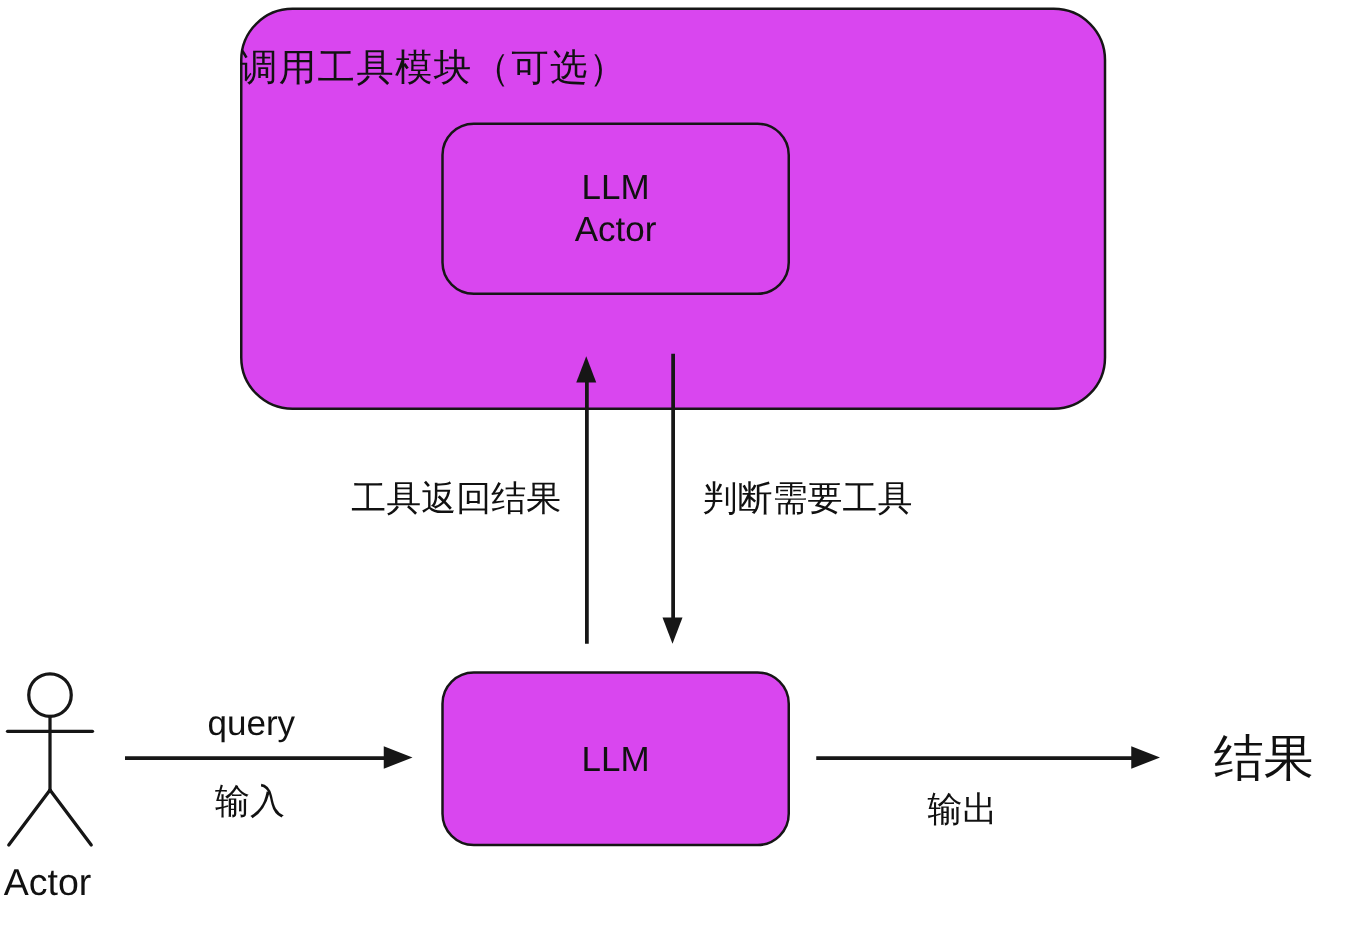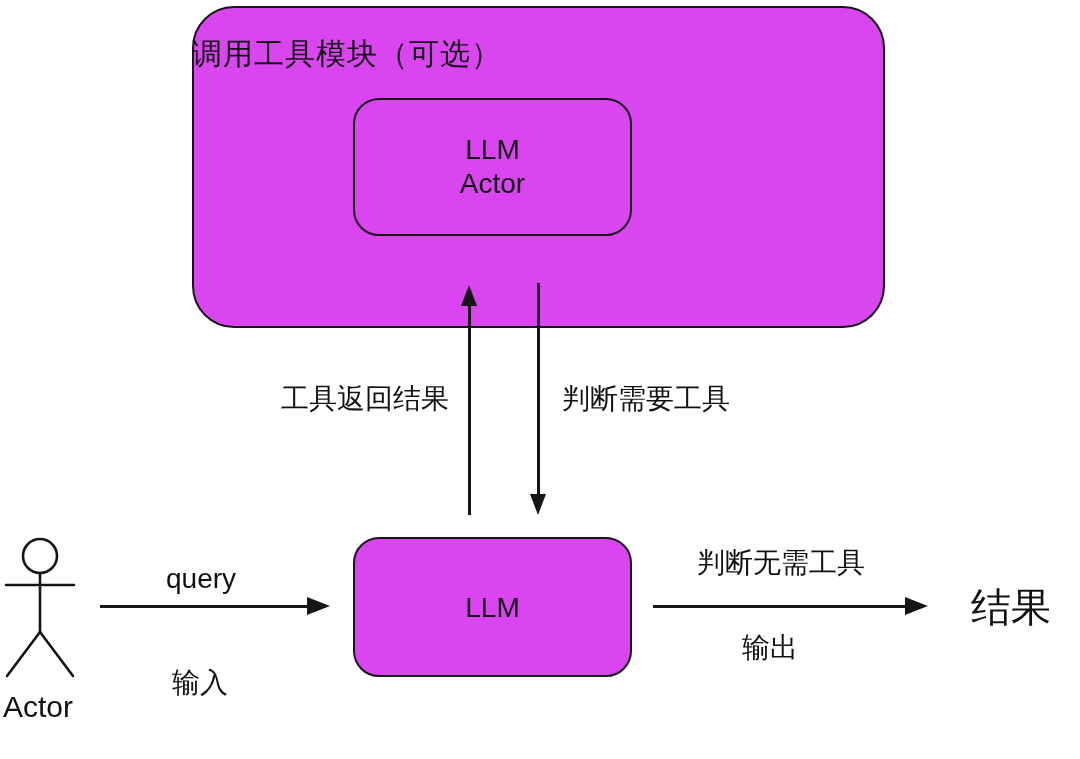--- a/index.html
+++ b/index.html
@@ -51,21 +51,21 @@
   }
   .lbl {
     position: absolute;
     font-size: 28px;
     line-height: 31px;
     white-space: nowrap;
   }
   .lbl-needs-tool   { left: 281px; top: 383px; }
   .lbl-tool-result  { left: 562px; top: 383px; }
   .lbl-query        { left: 166px; top: 563px; }
-  .lbl-input        { left: 172px; top: 667px; }
+  .lbl-input        { left: 172px; top: 625px; }
   .lbl-no-tool      { left: 697px; top: 547px; }
   .lbl-output       { left: 742px; top: 632px; }
   .lbl-result       { left: 971px; top: 592px; font-size: 40px; }
   .lbl-actor        { left: 3px;  top: 691px; width: 86px; font-size: 30px; }
 
   .vline {
     position: absolute;
     width: 2.5px;
     background: #161616;
   }
@@ -118,21 +118,20 @@
   <div class="hline" style="left:100px; top:605px; width:210px;"></div>
   <div class="arrowhead head-right" style="left:307px; top:597px;"></div>
 
   <div class="hline" style="left:653px; top:605px; width:255px;"></div>
   <div class="arrowhead head-right" style="left:905px; top:597px;"></div>
 
   <div class="lbl lbl-needs-tool">工具返回结果</div>
   <div class="lbl lbl-tool-result">判断需要工具</div>
   <div class="lbl lbl-query">query</div>
   <div class="lbl lbl-input">输入</div>
-  <div class="lbl lbl-no-tool">判断无需工具</div>
   <div class="lbl lbl-output">输出</div>
 
   <div class="lbl lbl-result">结果</div>
 
   <svg class="actor-svg" width="92" height="152" viewBox="0 0 92 152">
     <g stroke="#161616" stroke-width="2.6" fill="none" stroke-linecap="round">
       <circle cx="40" cy="26" r="17"></circle>
       <line x1="40" y1="43" x2="40" y2="102"></line>
       <line x1="6" y1="55" x2="74" y2="55"></line>
       <line x1="40" y1="102" x2="7" y2="146"></line>

